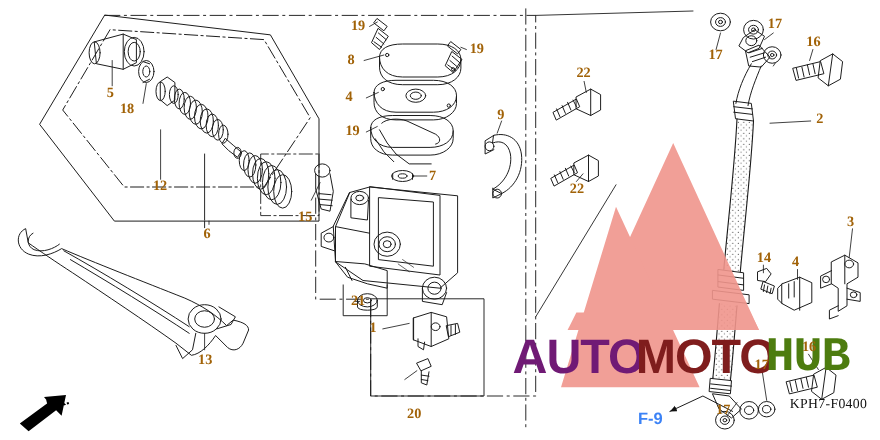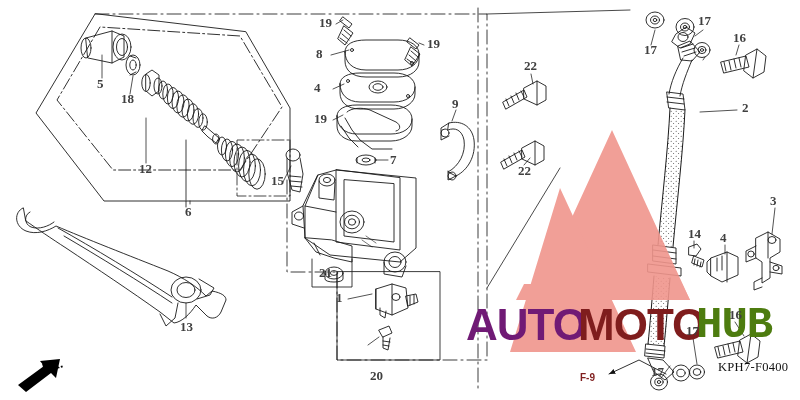--- a/index.html
+++ b/index.html
@@ -1,26 +1,26 @@
 <!DOCTYPE html>
 <html><head>
 <meta charset="utf-8">
 <style>
   html,body{margin:0;padding:0;background:#fff;}
   body{width:800px;height:400px;overflow:hidden;
        font-family:"Liberation Serif",serif;}
   #stage{position:relative;width:800px;height:400px;background:#ffffff;}
   svg.layer{position:absolute;left:0;top:0;width:800px;height:400px;}
   .callout{position:absolute;font-family:"Liberation Serif",serif;
-           font-weight:700;color:#404040;line-height:1;white-space:nowrap;}
+           font-weight:700;color:#a16207;line-height:1;white-space:nowrap;}
   .cnum{font-size:13px;}
   .diagcode{position:absolute;font-size:12.5px;font-family:"Liberation Serif",serif;
             color:#111;letter-spacing:.3px;white-space:nowrap;}
-  .fref{position:absolute;font-size:10px;font-weight:700;
-        font-family:"Liberation Sans",sans-serif;color:#7f1d1d;white-space:nowrap;}
+  .fref{position:absolute;font-size:15px;font-weight:700;
+        font-family:"Liberation Sans",sans-serif;color:#3b82f6;white-space:nowrap;}
   .frlabel{position:absolute;font-size:13px;font-weight:700;
            font-family:"Liberation Sans",sans-serif;color:#000;
            transform:rotate(-16deg);white-space:nowrap;}
   .wmtext{position:absolute;font-family:"Liberation Sans",sans-serif;
           font-weight:700;font-size:44px;letter-spacing:-1px;white-space:nowrap;}
 </style>
 </head>
 <body>
 
 <div id="stage">
@@ -408,24 +408,24 @@
   <div class="callout cnum" style="left:97px;top:77px;">5</div>
   <div class="callout cnum" style="left:185px;top:205px;">6</div>
   <div class="callout cnum" style="left:390px;top:153px;">7</div>
   <div class="callout cnum" style="left:316px;top:47px;">8</div>
   <div class="callout cnum" style="left:452px;top:97px;">9</div>
   <div class="callout cnum" style="left:314px;top:112px;">19</div>
   <div class="callout cnum" style="left:314px;top:81px;">4</div>
   <div class="callout cnum" style="left:139px;top:162px;">12</div>
   <div class="callout cnum" style="left:180px;top:320px;">13</div>
   <div class="callout cnum" style="left:688px;top:227px;">14</div>
-  <div class="callout cnum" style="left:271px;top:174px;">15</div>
+  <div class="callout cnum" style="left:271px;top:190px;">15</div>
   <div class="callout cnum" style="left:733px;top:31px;">16</div>
   <div class="callout cnum" style="left:644px;top:43px;">17</div>
-  <div class="callout cnum" style="left:121px;top:92px;">18</div>
+  <div class="callout cnum" style="left:109px;top:92px;">18</div>
   <div class="callout cnum" style="left:319px;top:16px;">19</div>
   <div class="callout cnum" style="left:370px;top:337px;margin-top:32px;">20</div>
   <div class="callout cnum" style="left:319px;top:266px;">21</div>
   <div class="callout cnum" style="left:524px;top:59px;">22</div>
 
   <div class="callout cnum" style="left:427px;top:37px;">19</div>
   <div class="callout cnum" style="left:518px;top:164px;">22</div>
   <div class="callout cnum" style="left:698px;top:14px;">17</div>
   <div class="callout cnum" style="left:729px;top:308px;">16</div>
   <div class="callout cnum" style="left:686px;top:324px;">17</div>

